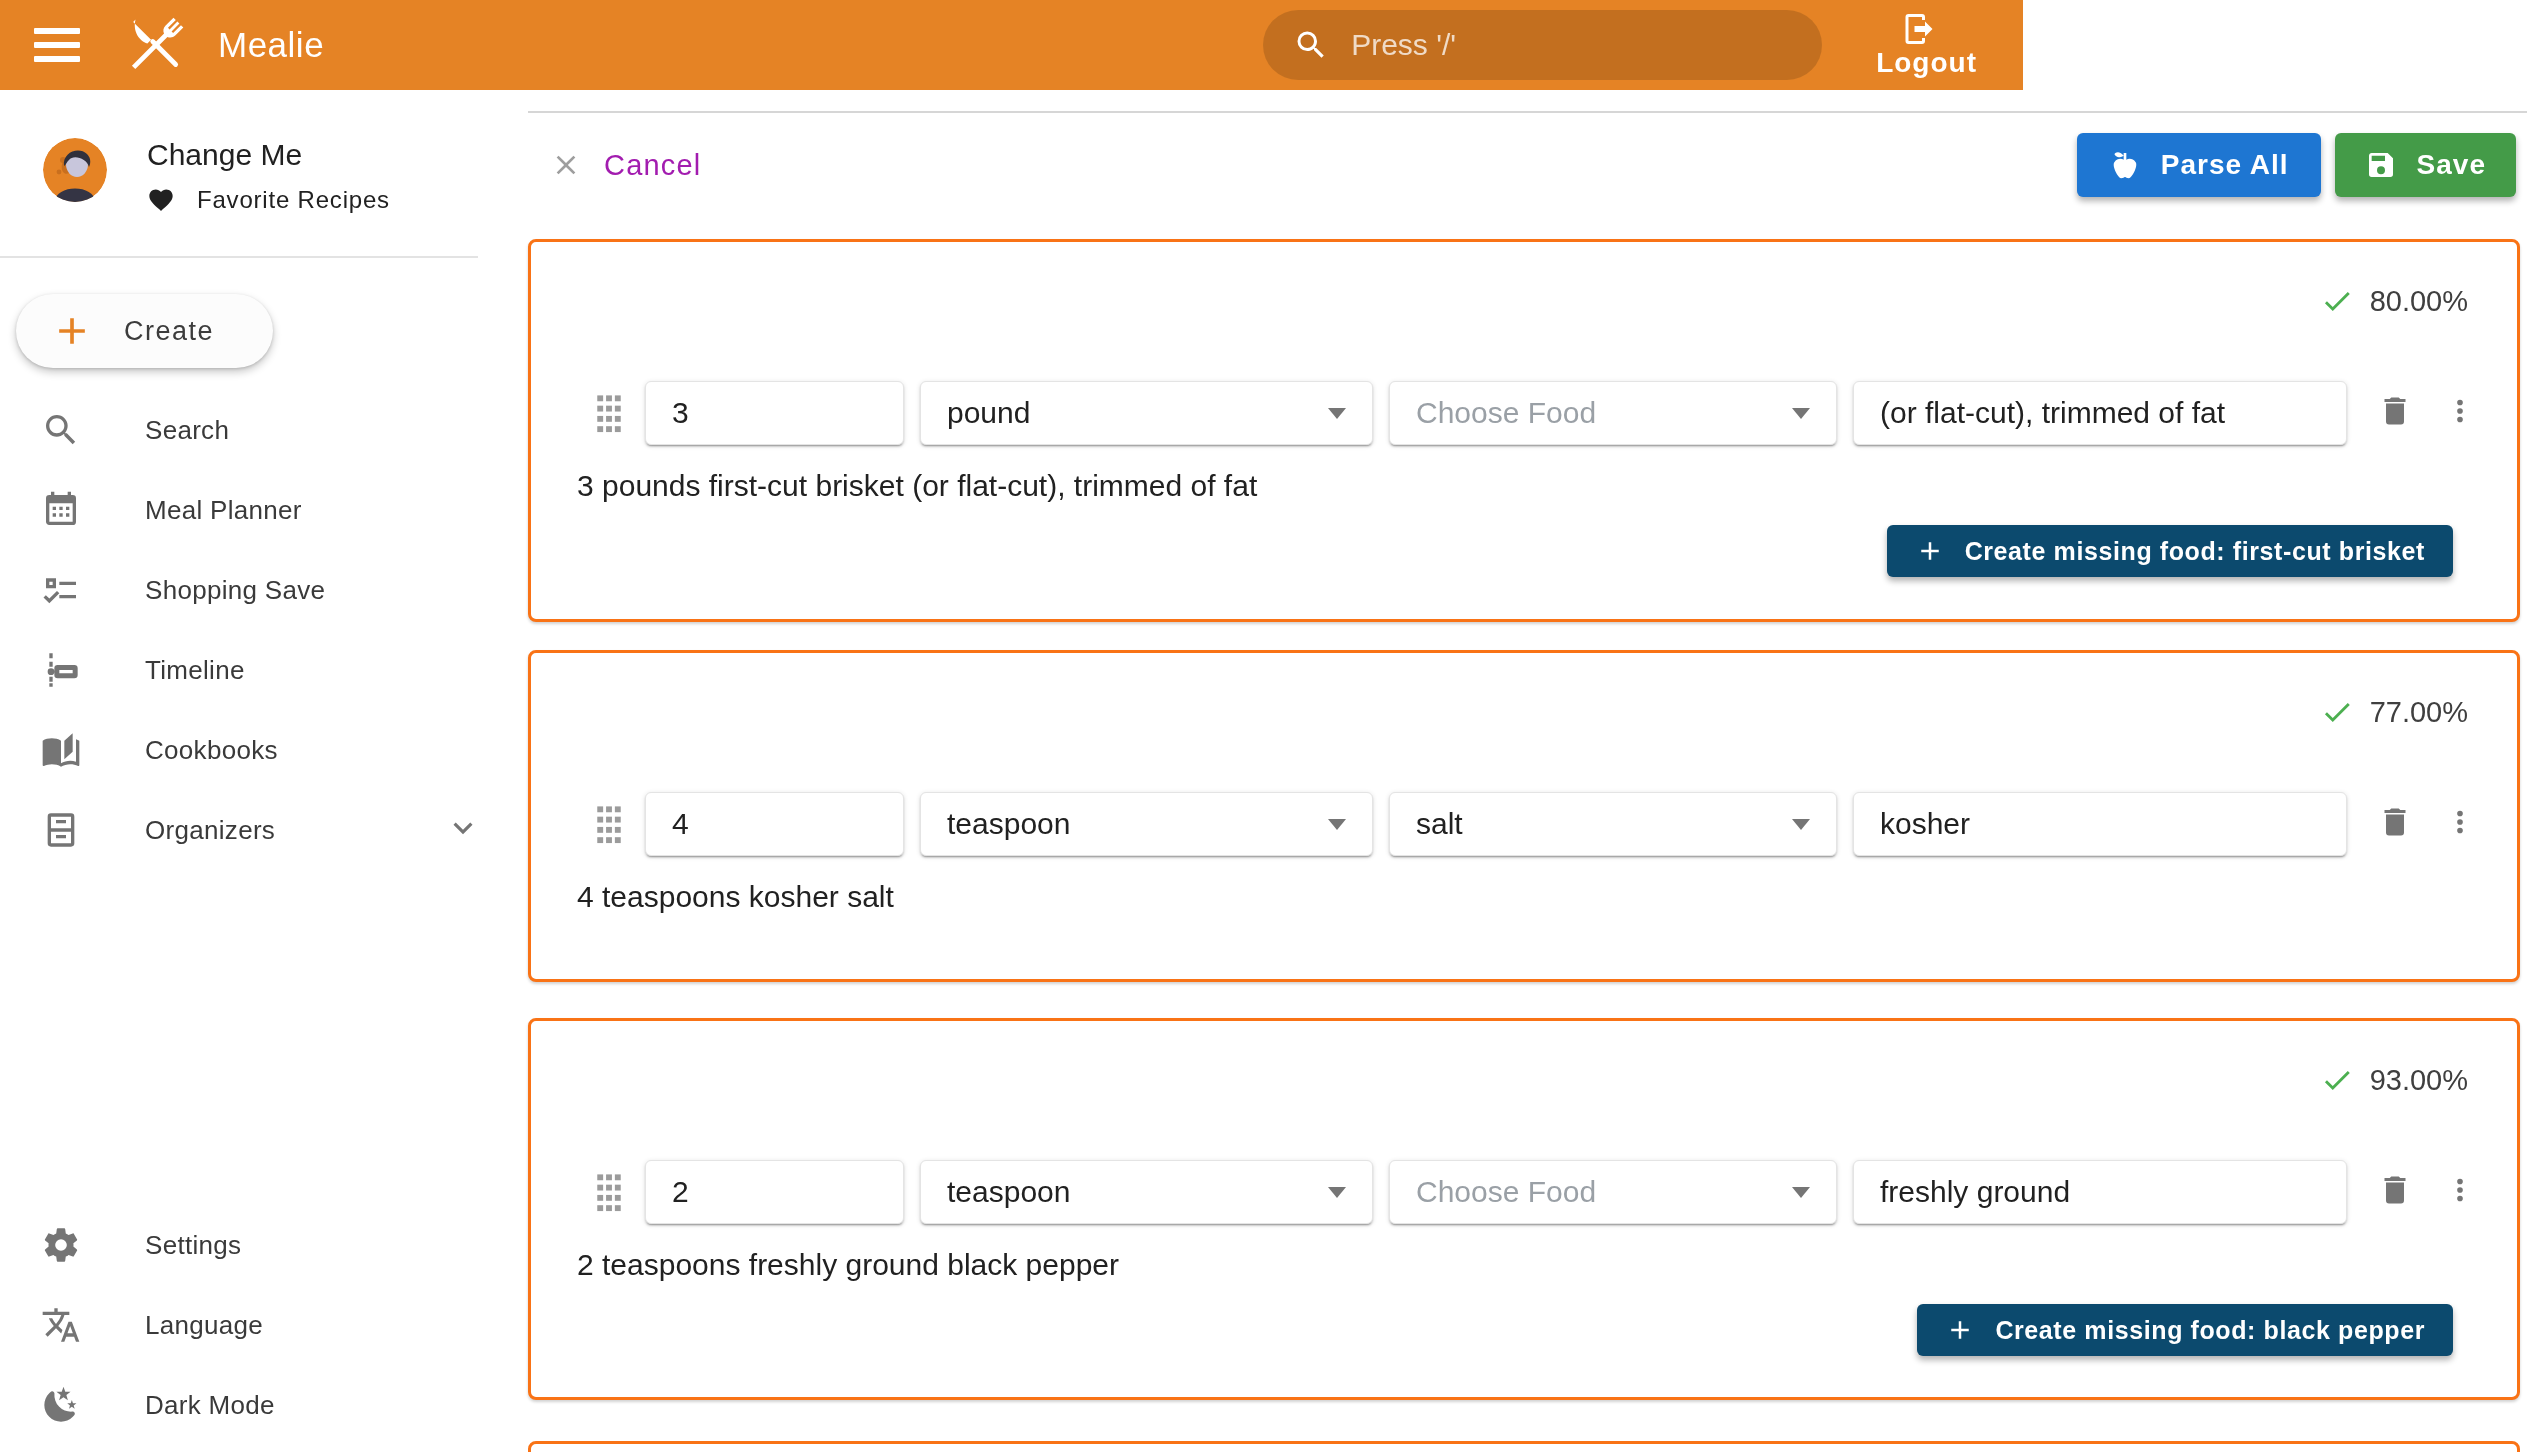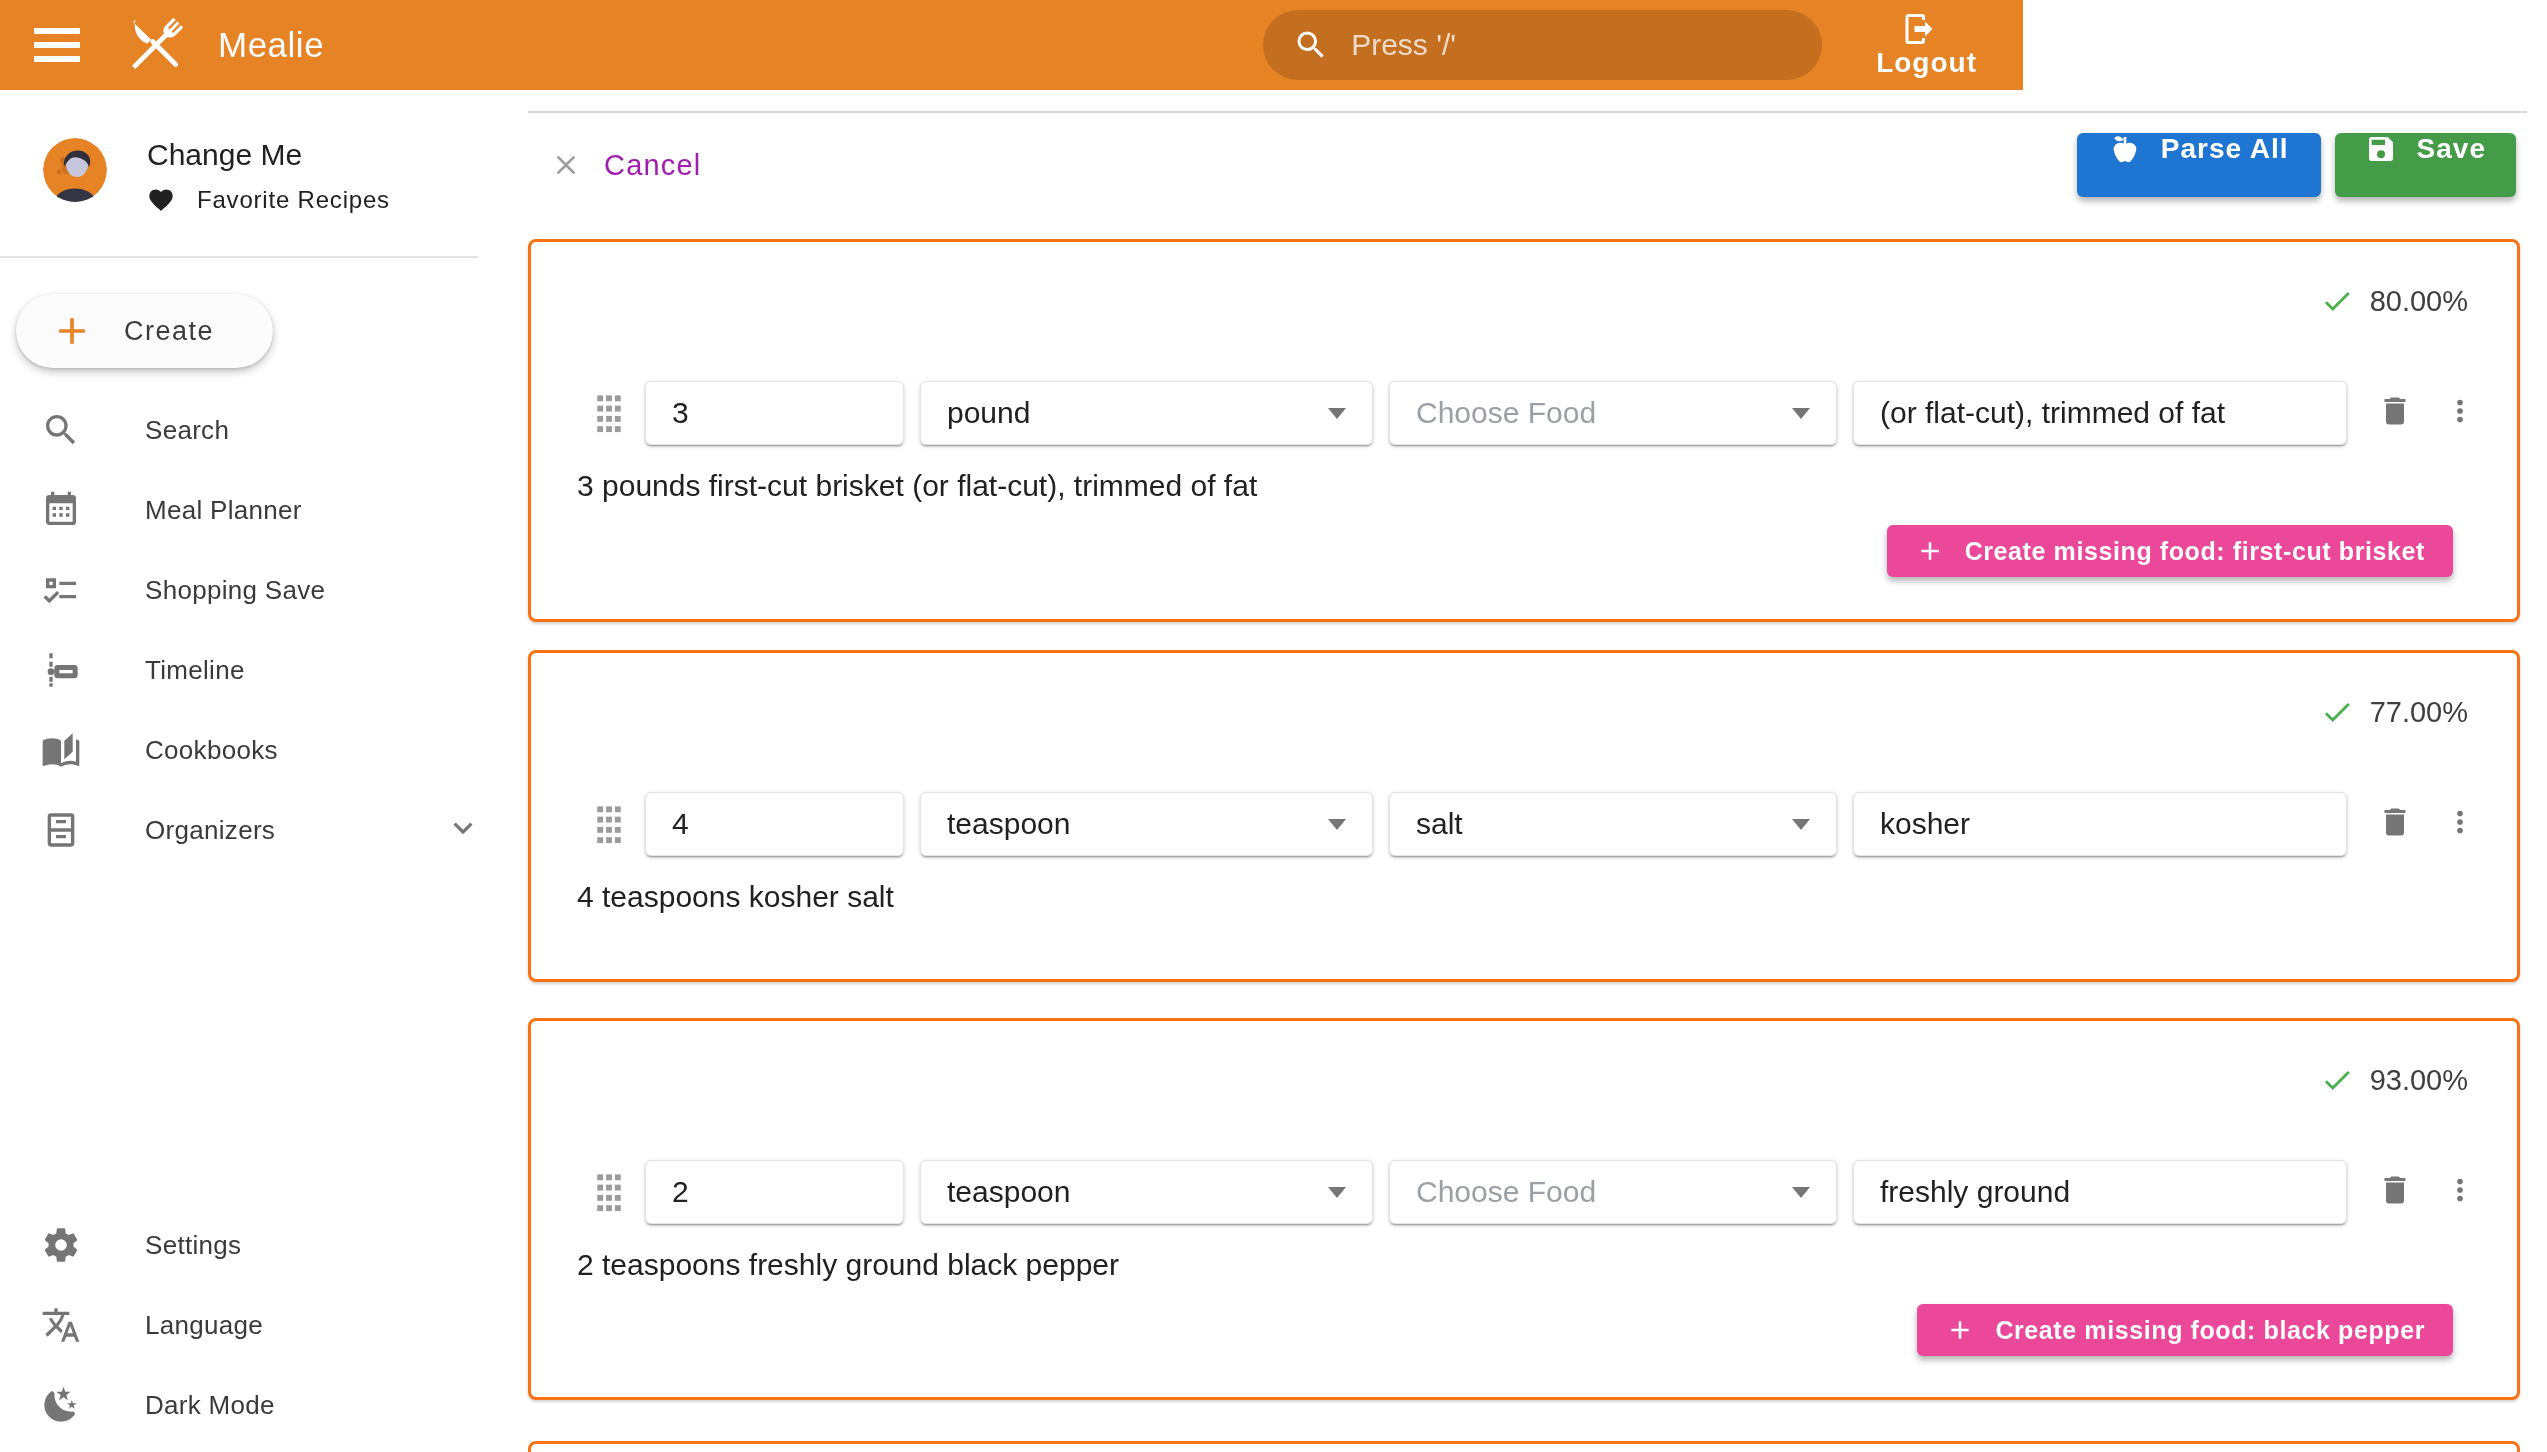--- a/index.html
+++ b/index.html
@@ -48,21 +48,21 @@
   .bottom-list{ position:absolute; bottom:8px; left:0; right:0; }
 
   
   .main{ position:absolute; left:478px; top:90px; right:0; bottom:0; overflow:hidden; background:#fff; }
   .top-divider{ position:absolute; top:21px; left:50px; right:20px; height:2px; background:#d6d6d6; }
   .toolbar{ position:absolute; top:43px; left:50px; right:31px; height:64px; display:flex; align-items:center; }
   .cancel-btn{ display:flex; align-items:center; color:#a21caf; cursor:pointer; margin-left:22px; }
   .cancel-btn svg{ width:32px; height:32px; fill:#9e9e9e; }
   .cancel-label{ margin-left:22px; font-size:29px; letter-spacing:1.2px; font-weight:500; }
   .toolbar-spacer{ flex:1; }
-  .btn{ height:64px; border-radius:6px; display:flex; align-items:flex-start; color:#fff; cursor:pointer;
+  .btn{ height:64px; border-radius:6px; display:flex; align-items:center; color:#fff; cursor:pointer;
     box-shadow:0 4px 6px rgba(0,0,0,0.3); font-weight:700; letter-spacing:1px; font-size:28px; }
   .btn svg{ width:32px; height:32px; fill:#fff; }
   .parse-btn{ background:#1E76D2; padding:0 32px; }
   .save-btn{ background:#449B48; padding:0 30px; margin-left:14px; }
   .btn .btn-label{ margin-left:20px; }
 
   
   .cards{ position:absolute; top:149px; left:50px; width:1992px; }
   .card{ position:relative; width:1992px; background:#fff; border:3px solid #f97316; border-radius:8px;
     box-shadow:0 2px 3px rgba(0,0,0,0.18); }
@@ -88,21 +88,21 @@
   .placeholder-text{ color:#9aa0a6; }
   .select-arrow{ width:0; height:0; border-left:9px solid transparent; border-right:9px solid transparent;
     border-top:11px solid #757575; flex:0 0 auto; margin-left:12px; }
   .row-icon{ cursor:pointer; flex:0 0 auto; }
   .trash-icon{ margin-left:30px; }
   .trash-icon svg{ width:36px; height:36px; fill:#757575; }
   .kebab-icon{ margin-left:30px; }
   .kebab-icon svg{ width:34px; height:34px; fill:#757575; }
   .parsed-text{ position:absolute; top:227px; left:46px; font-size:30px; color:#212121; }
   .create-missing-btn{ position:absolute; top:283px; right:64px; height:52px; border-radius:6px;
-    background:#ec4899; color:#fff; display:flex; align-items:center; padding:0 28px;
+    background:#0c4a6e; color:#fff; display:flex; align-items:center; padding:0 28px;
     font-size:25px; font-weight:700; letter-spacing:0.6px; cursor:pointer;
     box-shadow:0 4px 6px rgba(0,0,0,0.3); }
   .create-missing-btn svg{ width:30px; height:30px; fill:#fff; }
   .create-missing-btn .cm-label{ margin-left:20px; }
 </style>
 </head>
 <body>
 
 <header class="app-header">
   <div class="menu-btn">

